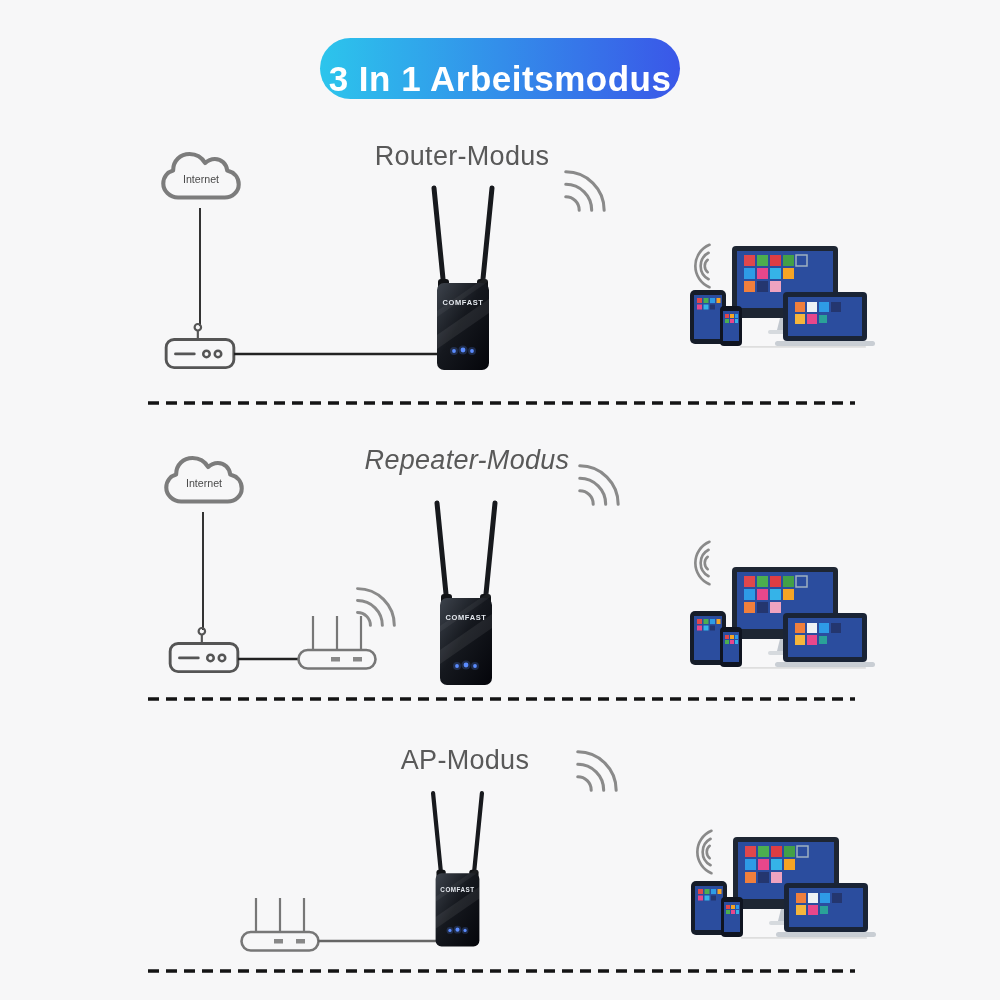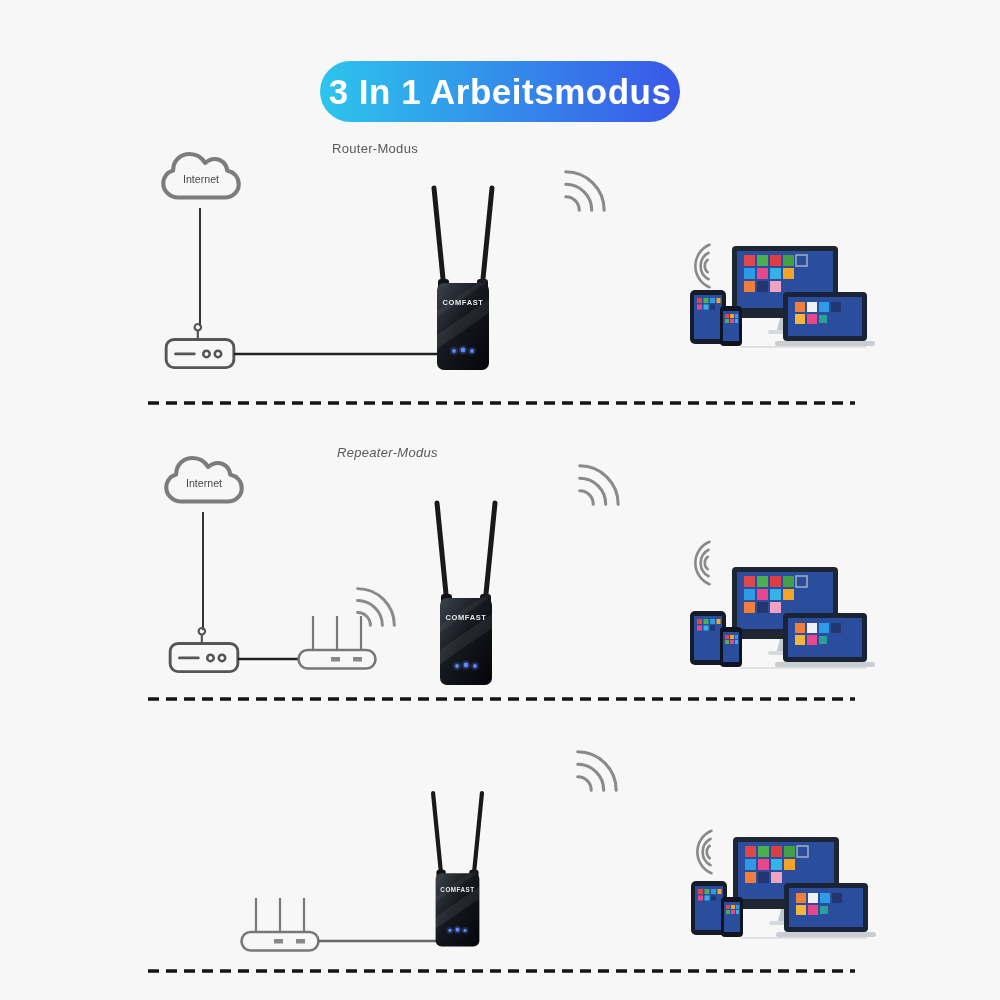--- a/index.html
+++ b/index.html
@@ -7,45 +7,46 @@
     width:1000px;height:1000px;
     background:var(--background,#f7f7f8);
     font-family:"Liberation Sans", sans-serif;
     overflow:hidden;
   }
   .canvas{position:relative;width:1000px;height:1000px;}
   .badge{
     position:absolute;left:320px;top:38px;width:360px;height:61px;
     border-radius:31px;
     background:linear-gradient(90deg,var(--badge-gradient-start,#2cc5ec),var(--badge-gradient-end,#3a57e8));
-    display:flex;align-items:center;justify-content:center;
+    display:flex;align-items:flex-end;justify-content:center;
     color:var(--badge-text,#ffffff);
-    font-size:35px;font-weight:bold;letter-spacing:0.5px;margin-top:23px;
+    font-size:35px;font-weight:bold;letter-spacing:0.5px;
   }
   .section-label{
-    position:absolute;width:260px;text-align:left;
+    position:absolute;width:260px;text-align:center;
     color:var(--section-label,#595959);
-    font-size:13px;letter-spacing:0.3px;
+    font-size:27px;letter-spacing:0.3px;
   }
   #label-router{left:332px;top:141px;}
   #label-repeater{left:337px;top:445px;font-style:italic;}
   #label-ap{left:335px;top:745px;}
   .art{position:absolute;left:0;top:0;width:1000px;height:1000px;}
 </style>
 </head>
 <body>
 
 <div class="canvas">
 
   <div class="badge">
     <span>3 In 1 Arbeitsmodus</span>
   </div>
 
   <div class="section-label" id="label-router">Router-Modus</div>
   <div class="section-label" id="label-repeater">Repeater-Modus</div>
+  <div class="section-label" id="label-ap">AP-Modus</div>
 
   <svg class="art" viewBox="0 0 1000 1000">
     <defs>
       <linearGradient id="repeaterGrad" x1="0" y1="0" x2="1" y2="1">
         <stop offset="0" stop-color="#3d434c"></stop>
         <stop offset="0.45" stop-color="#15181e"></stop>
         <stop offset="1" stop-color="#04050a"></stop>
       </linearGradient>
 
       <symbol id="cloud" viewBox="0 0 100 70">

